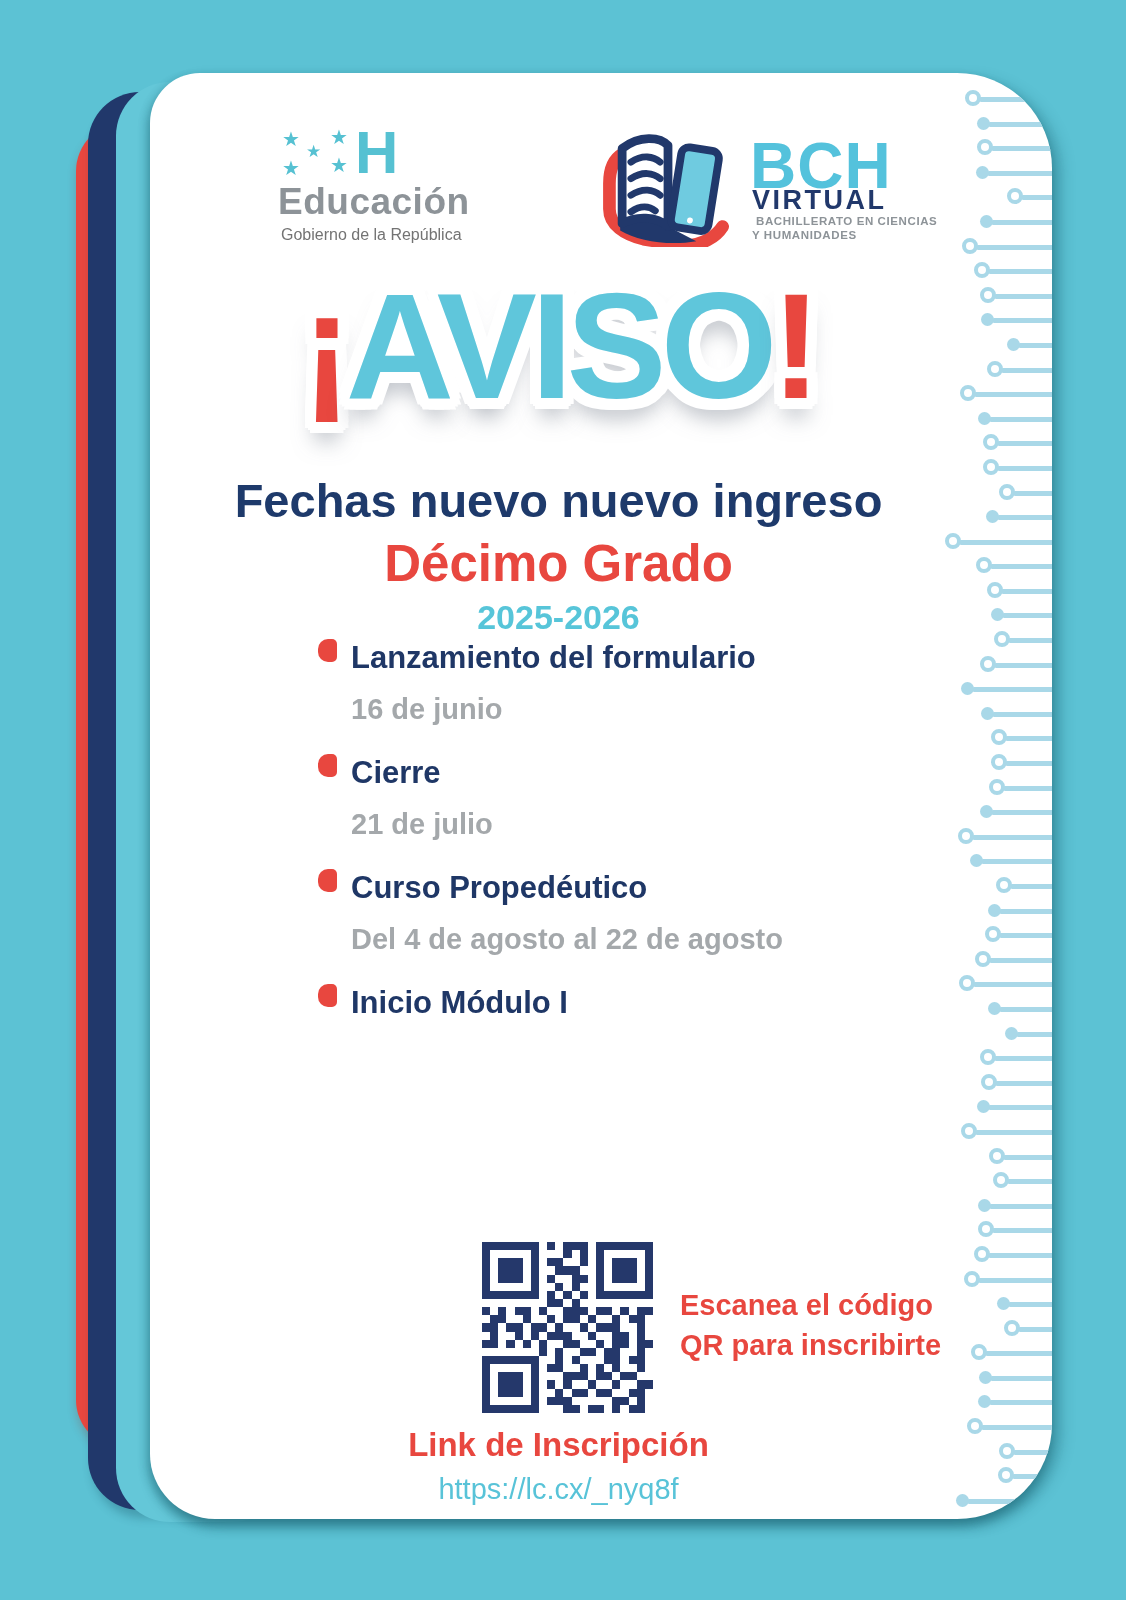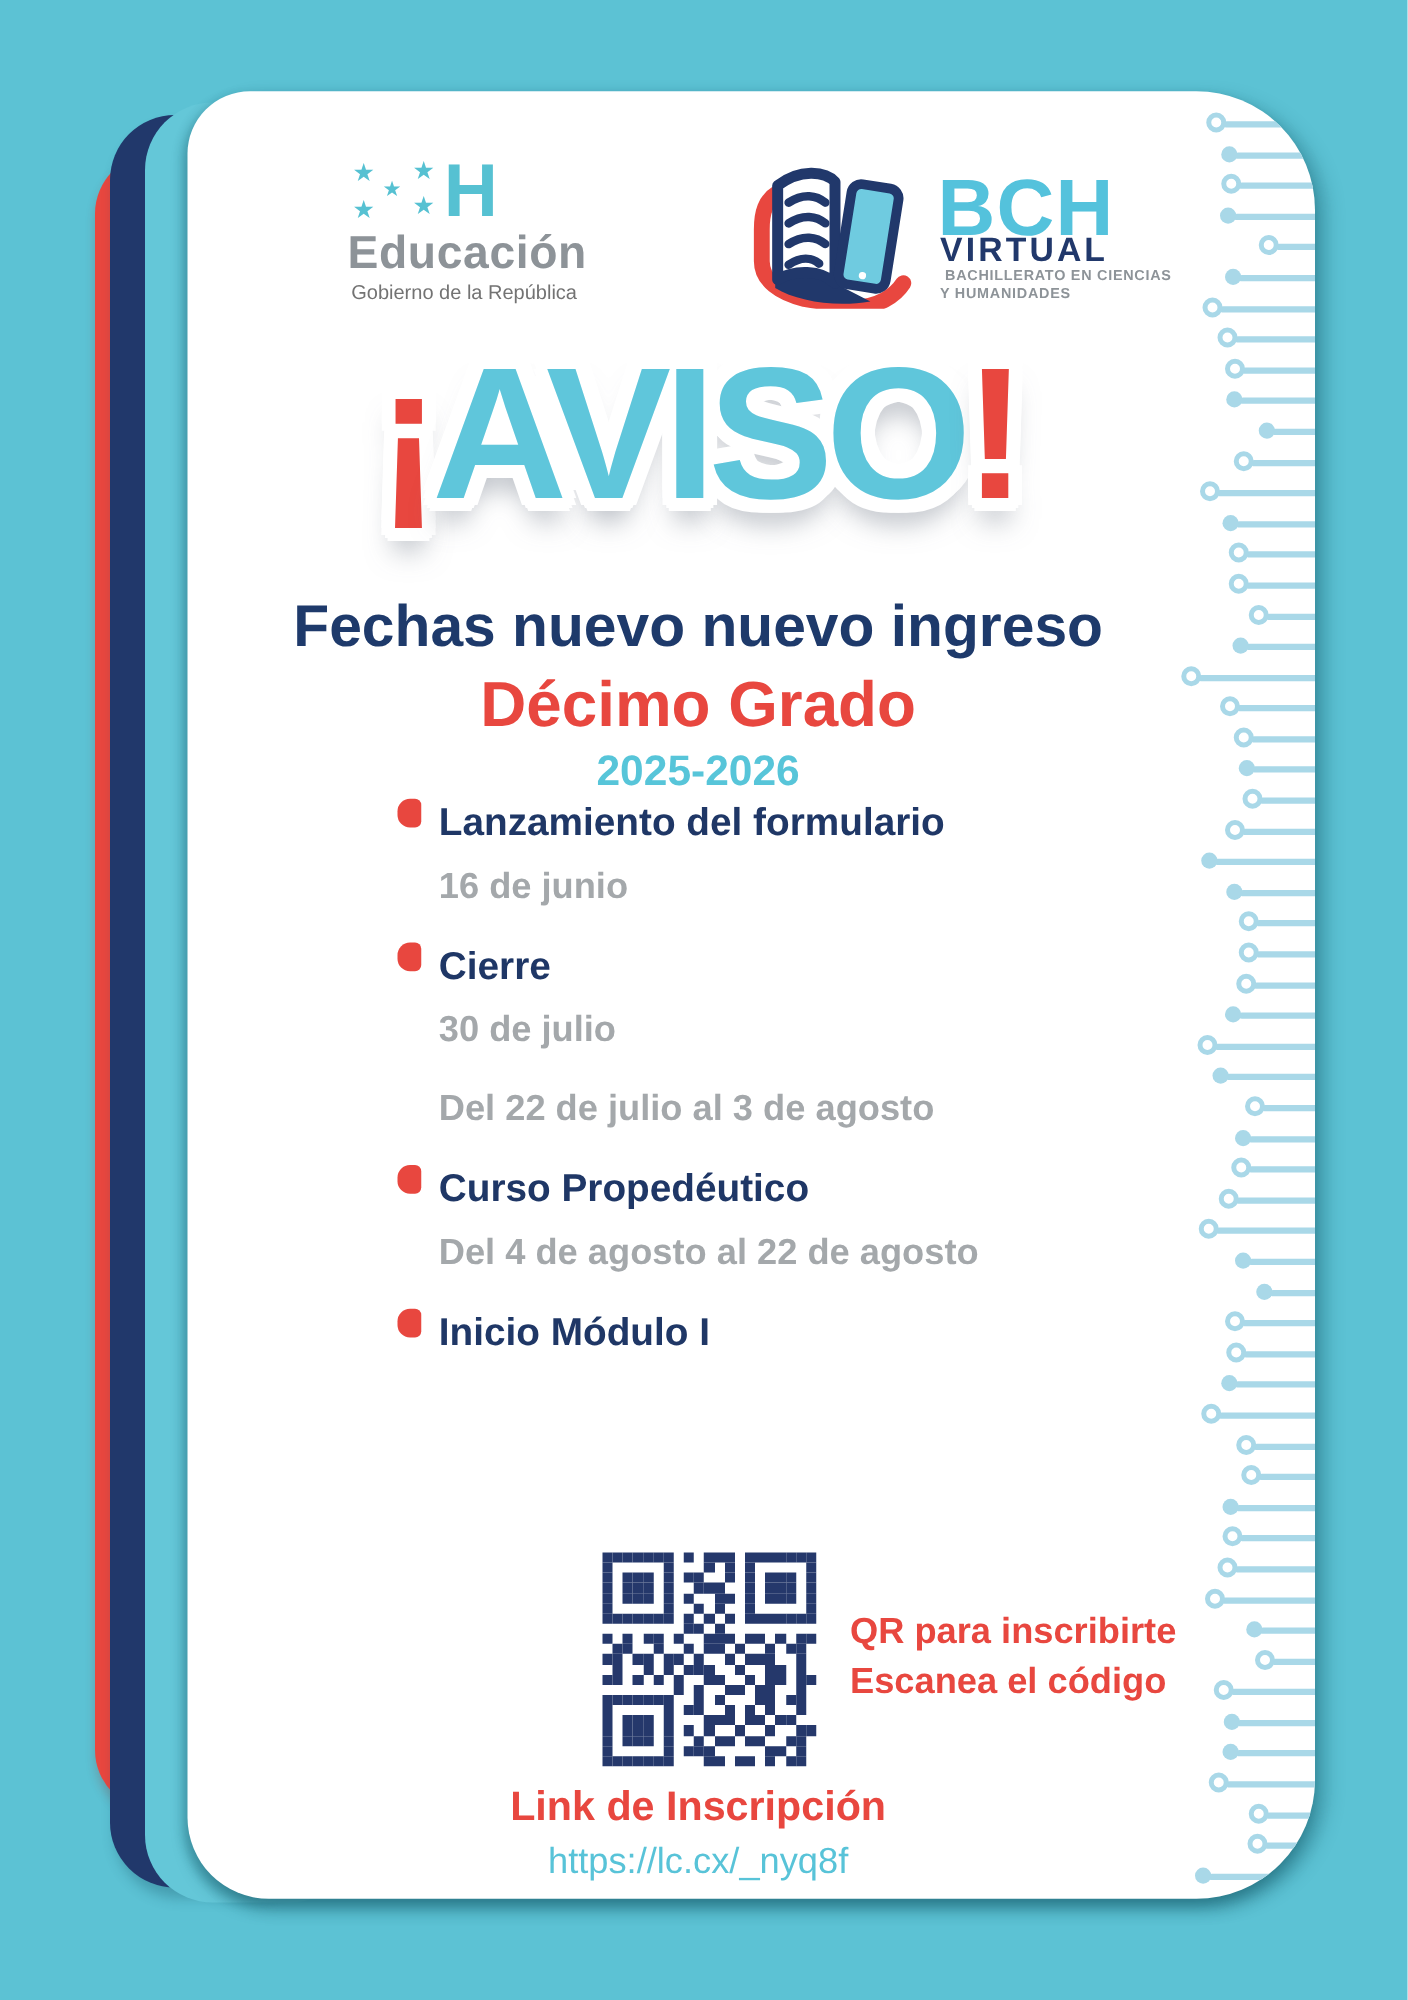--- a/index.html
+++ b/index.html
@@ -375,24 +375,23 @@
             <span class="bullet"></span>
             <span class="sched-label">Lanzamiento del formulario</span>
           </div>
           <div class="sched-date">16 de junio</div>
         </div>
         <div class="sched-item">
           <div class="sched-title">
             <span class="bullet"></span>
             <span class="sched-label">Cierre</span>
           </div>
-          <div class="sched-date">30 de julio</div>
+          <div class="sched-date">21 de julio</div>
         </div>
         <div class="sched-item">
-          <div class="sched-date">Del 22 de julio al 3 de agosto</div>
         </div>
         <div class="sched-item">
           <div class="sched-title">
             <span class="bullet"></span>
             <span class="sched-label">Curso Propedéutico</span>
           </div>
           <div class="sched-date">Del 4 de agosto al 22 de agosto</div>
         </div>
         <div class="sched-item">
           <div class="sched-title">
@@ -839,22 +838,22 @@
         <i class="on"></i>
         <i class="on"></i>
         <i></i>
         <i class="on"></i>
         <i></i>
         <i class="on"></i>
         <i class="on"></i>
         <i></i>
       </div>
     <div class="qr-caption">
+      <div>Escanea el código</div>
       <div>QR para inscribirte</div>
-      <div>Escanea el código</div>
     </div>
 
     <div class="footer">
       <p class="footer-label">Link de Inscripción</p>
       <p class="footer-url">https://lc.cx/_nyq8f</p>
     </div>
 
   </div>
 </div>
 

